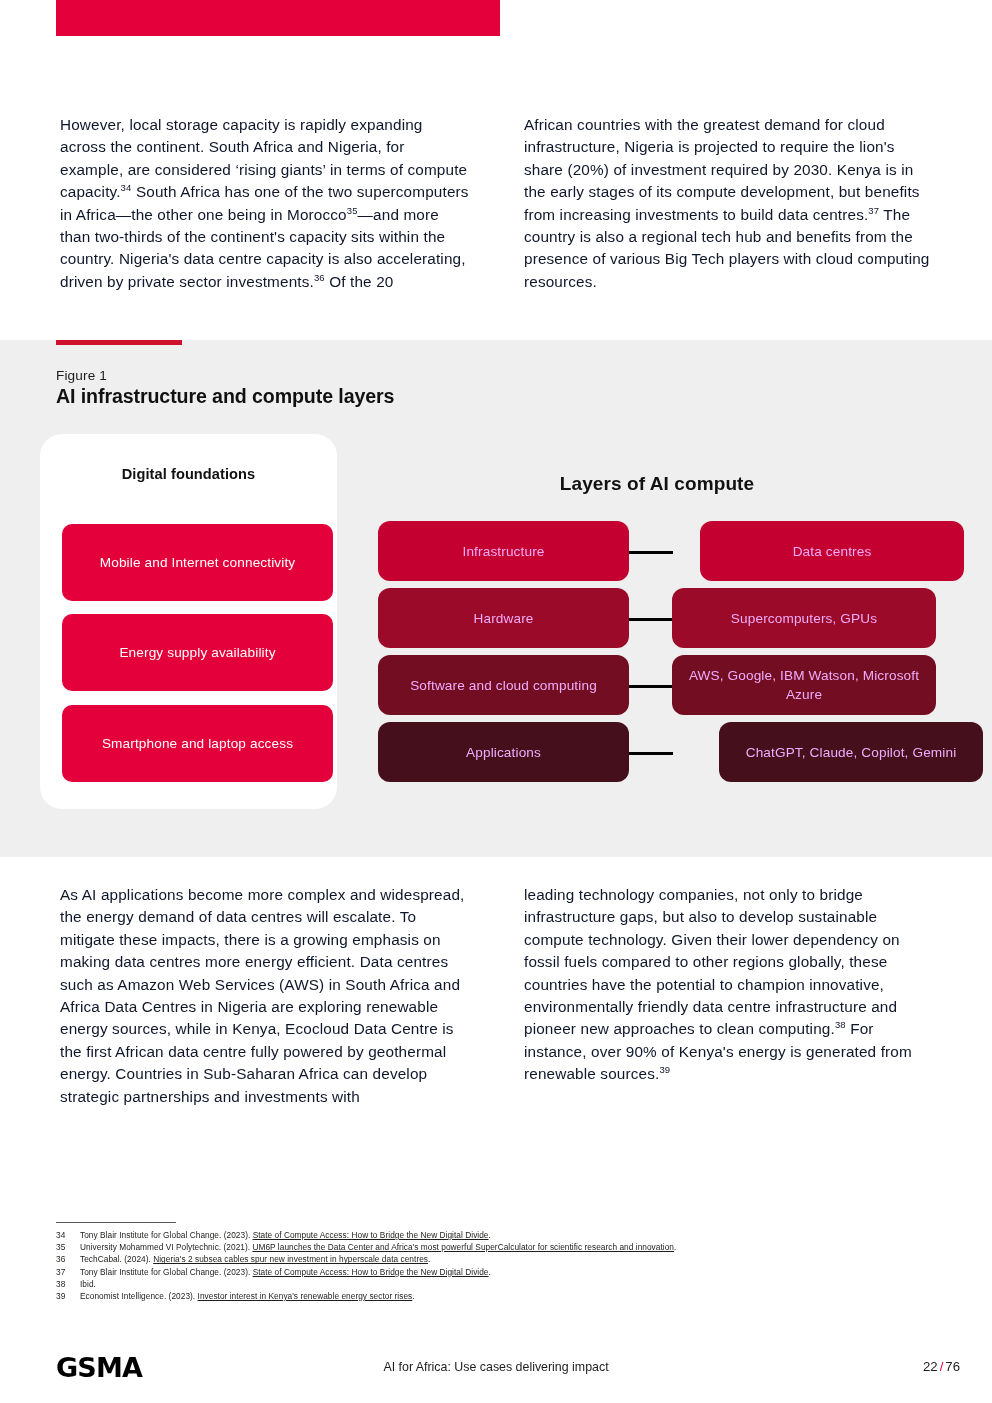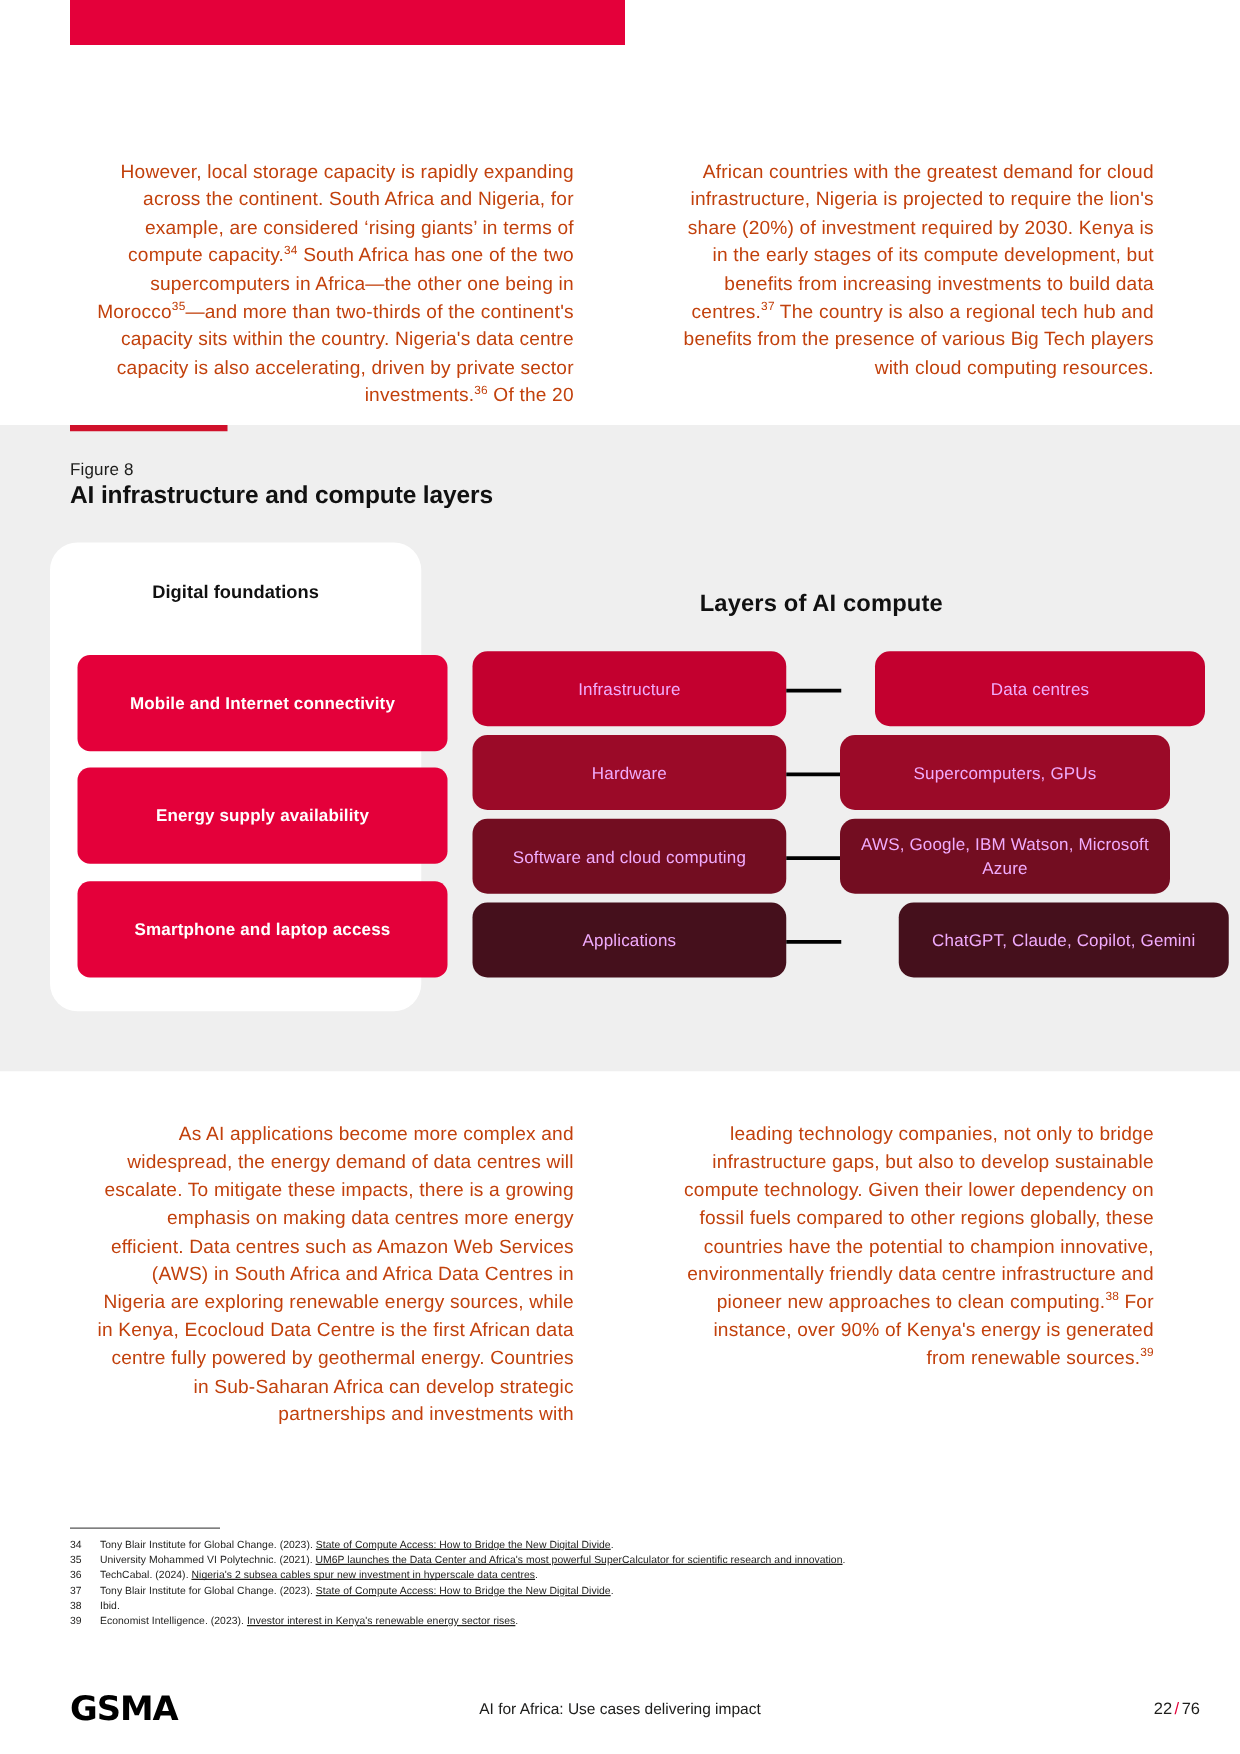--- a/index.html
+++ b/index.html
@@ -32,26 +32,25 @@
     left: 56px;
     top: 110px;
     width: 884px;
     display: flex;
     gap: 44px;
   }
   .col {
     width: 420px;
   }
   .col p {
-    margin: 17px;
+    margin: 4px;
     font-size: 15.3px;
     line-height: 22.4px;
-    color: #c2410c;
+    color: #0f172a;
     letter-spacing: 0.01em;
-    text-align: right;
   }
   sup {
     font-size: 9.5px;
     vertical-align: super;
     line-height: 0;
   }
 
   
   .figure-band {
     position: absolute;
@@ -104,27 +103,27 @@
     width: 100%;
     text-align: center;
     font-size: 14.6px;
     font-weight: bold;
     color: #111111;
     letter-spacing: 0.005em;
   }
   .found-box {
     position: absolute;
     left: 22px;
-    width: 296px;
+    width: 271px;
     height: 77px;
     background: #e4003a;
     border-radius: 10px;
     color: #ffffff;
     font-size: 13.6px;
-    font-weight: bold;
+    font-weight: normal;
     line-height: 20px;
     display: flex;
     align-items: center;
     justify-content: center;
     text-align: center;
     letter-spacing: 0.01em;
   }
   .found-box.b0 { top: 90px; }
   .found-box.b1 { top: 180px; }
   .found-box.b2 { top: 271px; }
@@ -267,21 +266,21 @@
   <div class="col">
     <p><span>However, local storage capacity is rapidly expanding across the continent. South Africa and Nigeria, for example, are considered ‘rising giants’ in terms of compute capacity.</span><sup>34</sup><span> South Africa has one of the two supercomputers in Africa—the other one being in Morocco</span><sup>35</sup><span>—and more than two-thirds of the continent's capacity sits within the country. Nigeria's data centre capacity is also accelerating, driven by private sector investments.</span><sup>36</sup><span> Of the 20</span></p>
   </div>
   <div class="col">
     <p><span>African countries with the greatest demand for cloud infrastructure, Nigeria is projected to require the lion's share (20%) of investment required by 2030. Kenya is in the early stages of its compute development, but benefits from increasing investments to build data centres.</span><sup>37</sup><span> The country is also a regional tech hub and benefits from the presence of various Big Tech players with cloud computing resources.</span></p>
   </div>
 </div>
 
 <div class="figure-band">
   <div class="fig-rule"></div>
-  <div class="fig-label">Figure 8</div>
+  <div class="fig-label">Figure 1</div>
   <div class="fig-title">AI infrastructure and compute layers</div>
 
   <div class="left-card">
     <div class="card-heading">Digital foundations</div>
     <div class="found-box b0">Mobile and Internet connectivity</div>
     <div class="found-box b1">Energy supply availability</div>
     <div class="found-box b2">Smartphone and laptop access</div>
   </div>
 
   <div class="layers-heading">Layers of AI compute</div>

